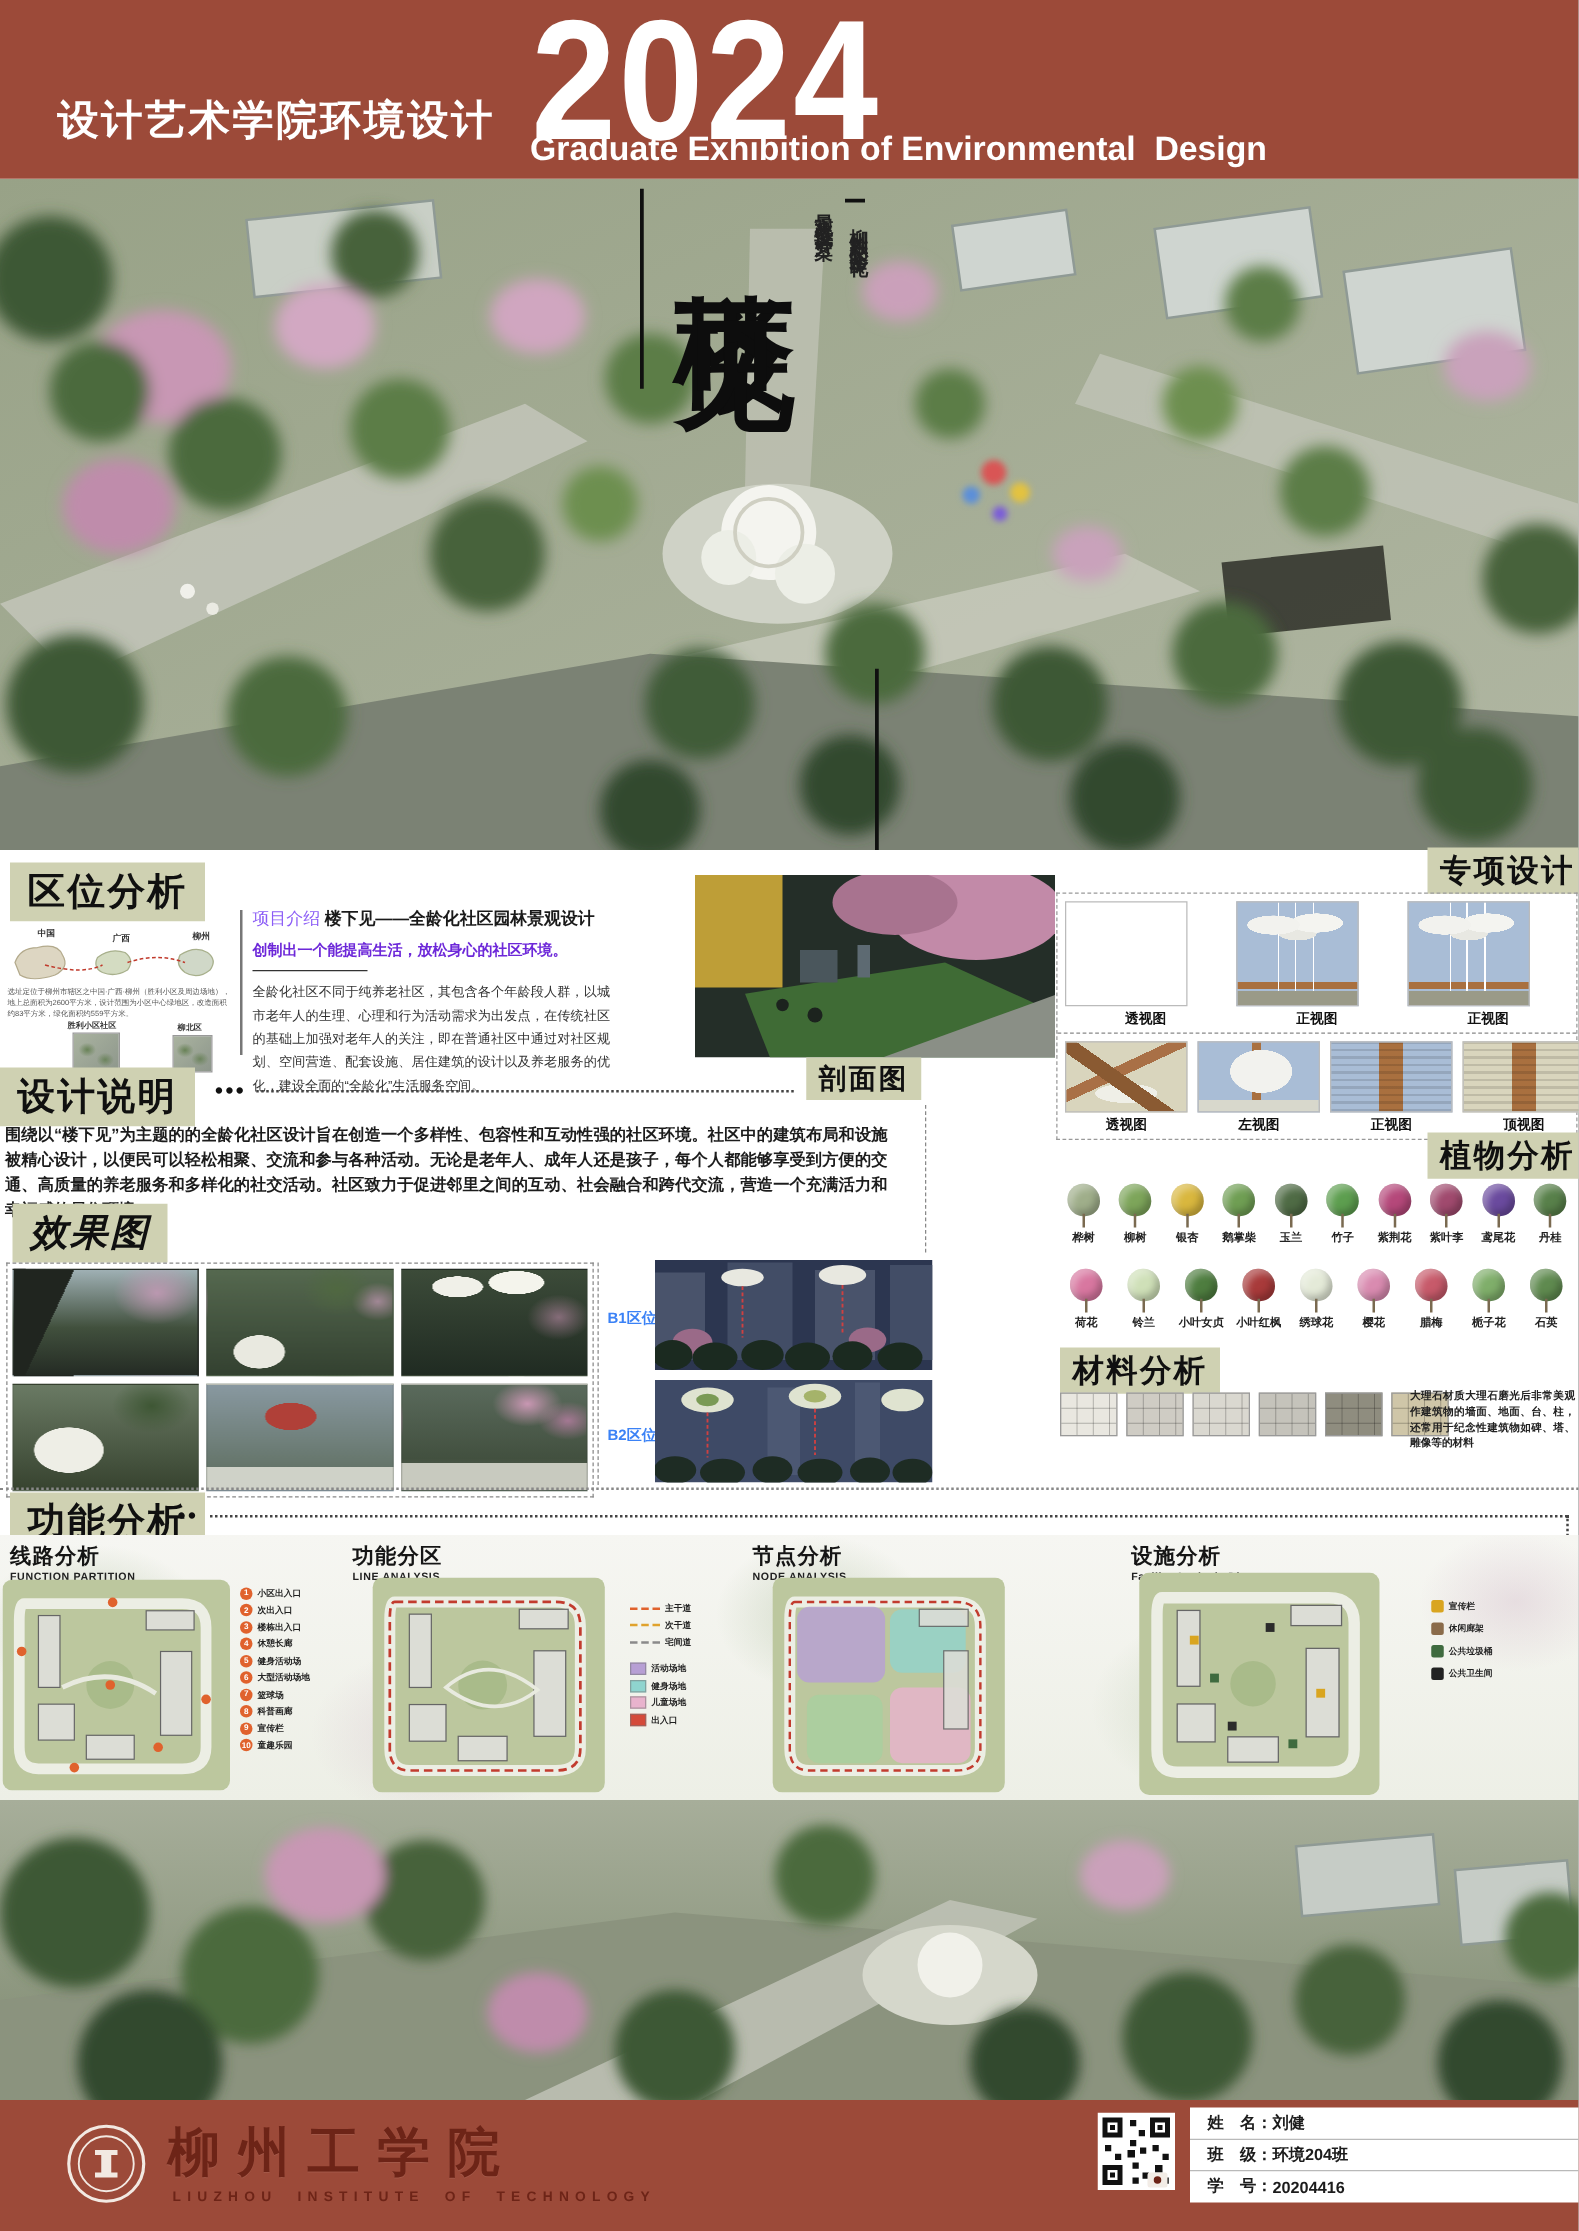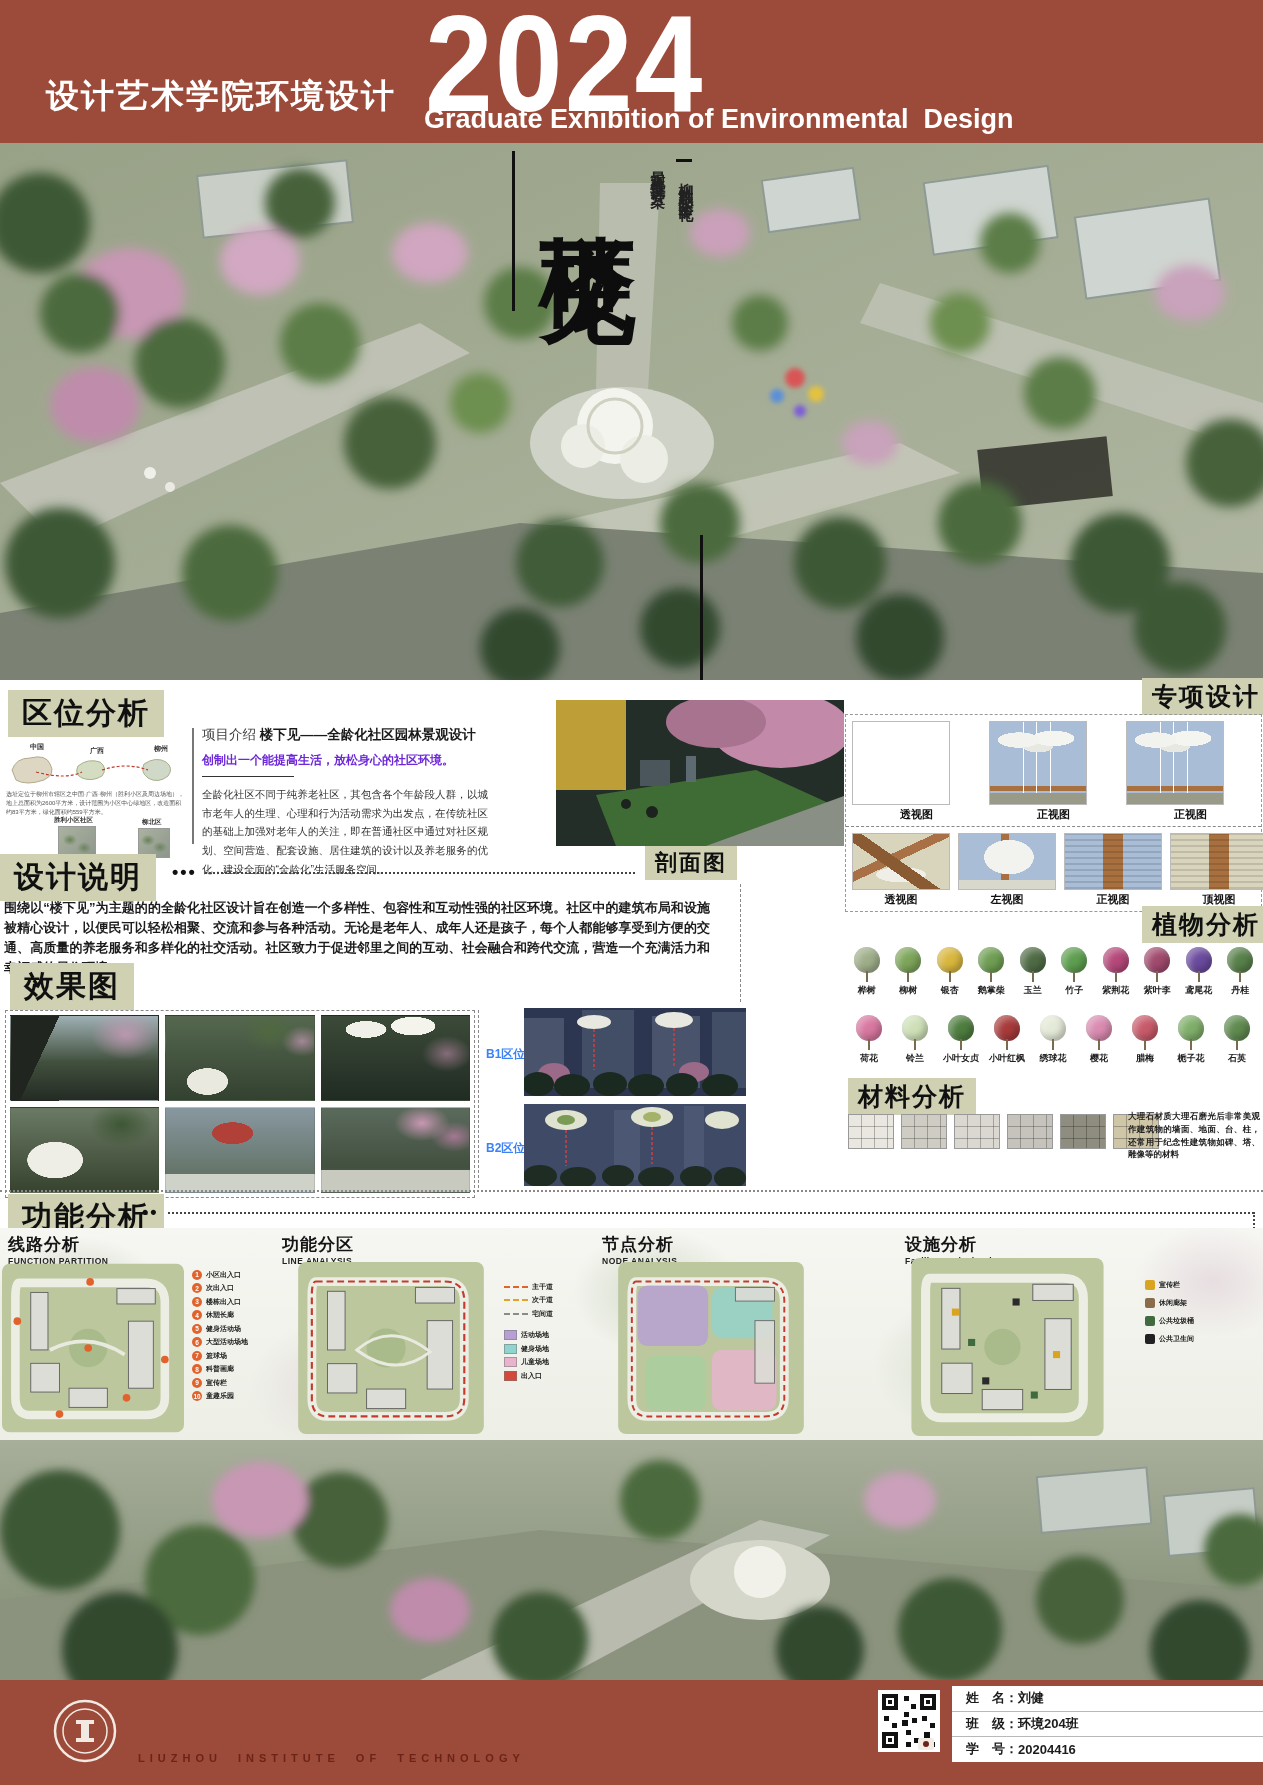--- a/index.html
+++ b/index.html
@@ -36,21 +36,21 @@
 
   
   .loc-maplabel{font-size:7px;color:#333;font-weight:700;}
   .loc-caption{font-size:6px;line-height:1.5;color:#555;}
   .loc-sitelabel{font-size:6.5px;color:#333;font-weight:700;}
   .site-thumb{background:
      radial-gradient(10px 8px at 30% 40%, rgba(90,120,70,.8), transparent 70%),
      radial-gradient(10px 8px at 70% 65%, rgba(90,120,70,.7), transparent 70%),
      linear-gradient(135deg,#aab3a0,#8d968b);border:1px solid #999;}
   .divider-v{width:2px;background:#777;}
-  .intro-label{color:#404040;font-weight:400;}
+  .intro-label{color:#8b5cf6;font-weight:400;}
   .intro-title{font-size:13.5px;font-weight:900;color:#1a1a1a;}
   .intro-lead{font-size:12px;font-weight:700;color:#6d28d9;margin-top:8px;}
   .intro-hr{width:92px;border-top:1.5px solid #333;margin:7px 0 8px 0;}
   .intro-body{font-size:10.5px;line-height:1.78;color:#333;font-weight:500;text-align:justify;}
 
   
   .sd-box{border:1px dashed #999;}
   .sd-row{display:flex;gap:8px;padding:6px 6px 0 6px;}
   .sd-cell{flex:1;text-align:center;}
   .sd-img{width:96px;height:82px;border:1px solid #bbb;}
@@ -362,21 +362,21 @@
       </div>
   </div>
 
   <div class="abs tag tag-lg" style="left:0px;top:854px;">设计说明</div>
   <span class="abs dots3" style="left:172px;top:862px;">•••</span>
   <div class="abs dotrule" style="left:205px;top:872px;width:430px;"></div>
   <div class="abs tag tag-sm" style="left:645px;top:846px;">剖面图</div>
   <div class="abs dash-v" style="left:740px;top:884px;height:118px;"></div>
   <div class="abs notes-body" style="left:4px;top:898px;width:706px;">围绕以“楼下见”为主题的的全龄化社区设计旨在创造一个多样性、包容性和互动性强的社区环境。社区中的建筑布局和设施被精心设计，以便民可以轻松相聚、交流和参与各种活动。无论是老年人、成年人还是孩子，每个人都能够享受到方便的交通、高质量的养老服务和多样化的社交活动。社区致力于促进邻里之间的互动、社会融合和跨代交流，营造一个充满活力和幸福感的居住环境。</div>
 
-  <div class="abs tag tag-lg" style="left:10px;top:963px;">效果图</div>
+  <div class="abs tag tag-lg" style="left:10px;top:963px;font-style:italic;">效果图</div>
   <div class="abs fx-grid" style="left:5px;top:1010px;width:460px;height:178px;">
     <div class="fx r1"></div>
     <div class="fx r2"></div>
     <div class="fx r3"></div>
     <div class="fx r4"></div>
     <div class="fx r5"></div>
     <div class="fx r6"></div>
   </div>
   <div class="abs dash-v" style="left:478px;top:1010px;height:178px;"></div>
 
@@ -797,20 +797,21 @@
   </svg>
 
   <div class="abs band-red" style="left:0;top:1680px;width:1263px;height:105px;">
     <svg class="abs" style="left:52px;top:18px;" width="66" height="66" viewBox="0 0 66 66">
       <circle cx="33" cy="33" r="30" fill="none" stroke="#f2e9e2" stroke-width="2.5"></circle>
       <circle cx="33" cy="33" r="22" fill="none" stroke="#f2e9e2" stroke-width="1.5"></circle>
       <rect x="29" y="24" width="8" height="18" fill="#f2e9e2"></rect>
       <rect x="24" y="22" width="18" height="4" fill="#f2e9e2"></rect>
       <rect x="24" y="40" width="18" height="4" fill="#f2e9e2"></rect>
     </svg>
+    <div class="abs school-name" style="left:134px;top:14px;">柳州工学院</div>
     <div class="abs school-en" style="left:138px;top:72px;">LIUZHOU INSTITUTE OF TECHNOLOGY</div>
 
     <svg class="abs" style="left:878px;top:10px;" width="62" height="62" viewBox="0 0 62 62">
       <rect width="62" height="62" fill="#fff"></rect>
       <g fill="#111">
         <rect x="4" y="4" width="16" height="16"></rect>
           <rect x="42" y="4" width="16" height="16"></rect>
           <rect x="4" y="42" width="16" height="16"></rect>
         <rect x="26" y="6" width="5" height="5"></rect>
           <rect x="33" y="14" width="5" height="5"></rect>

